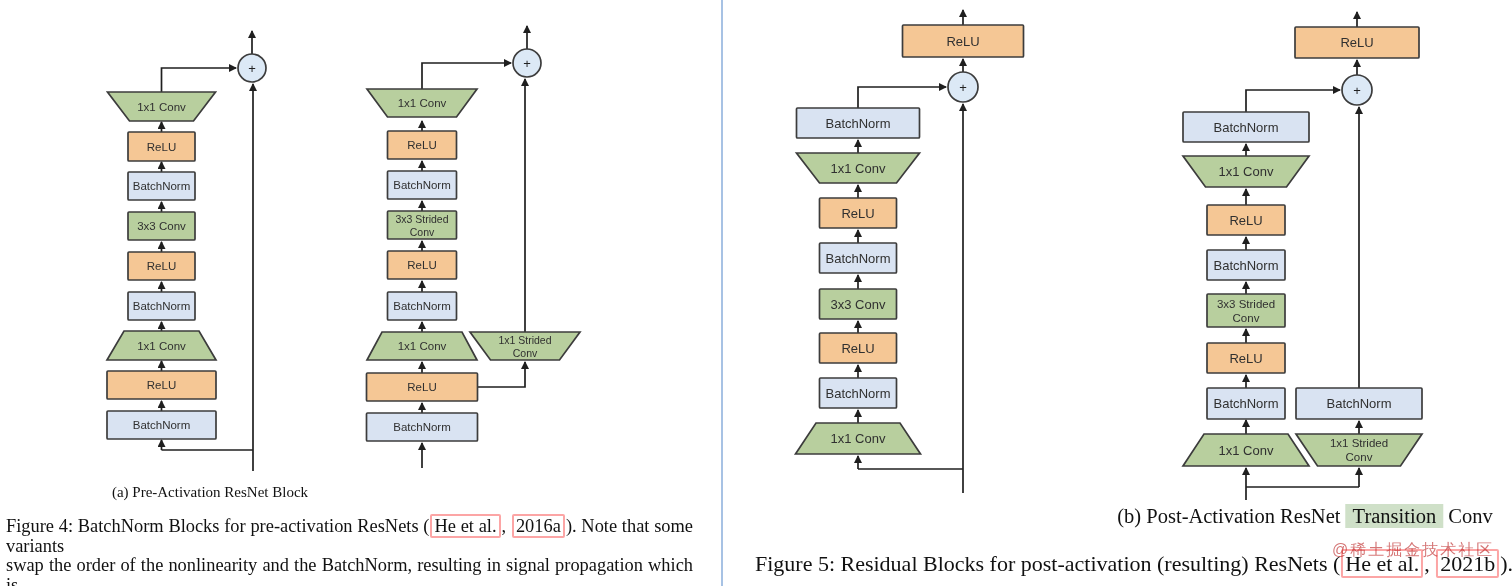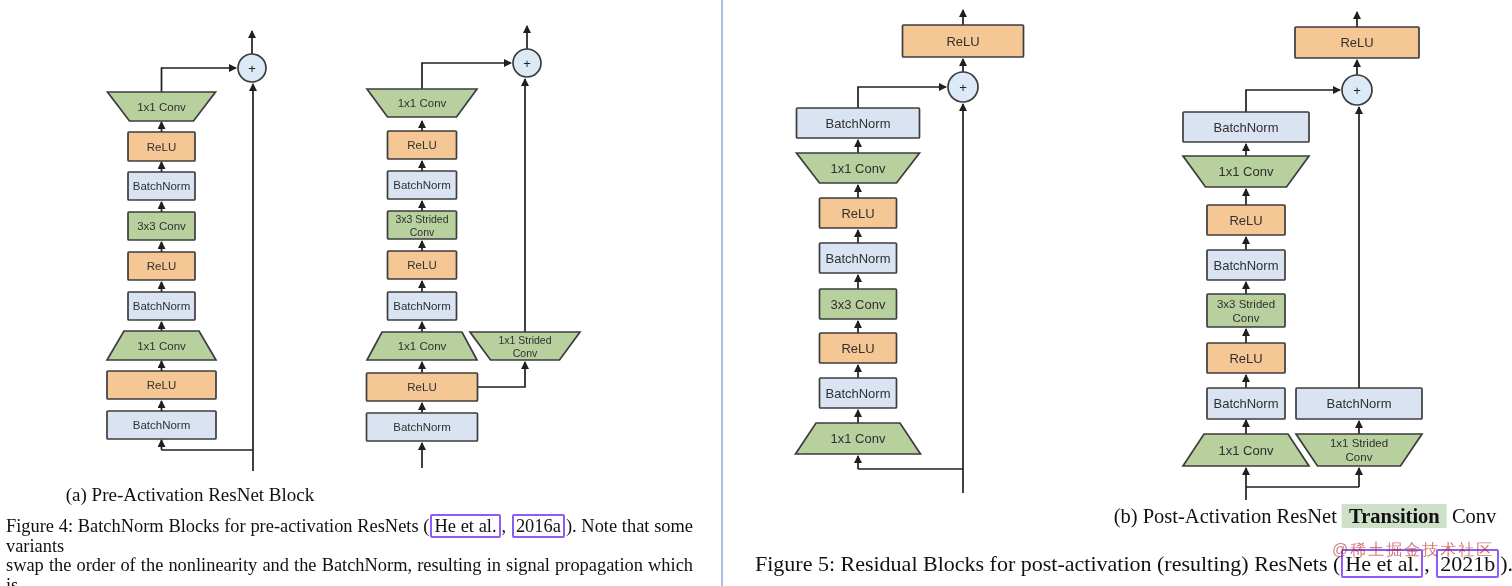--- a/index.html
+++ b/index.html
@@ -1,26 +1,26 @@
 <!DOCTYPE html>
 <html><head>
 <meta charset="utf-8">
 <style>
   html,body{margin:0;padding:0;background:#ffffff;}
   #page{position:relative;width:1512px;height:586px;background:#ffffff;overflow:hidden;
         font-family:"Liberation Serif", serif;color:#111;}
   #diagram-svg{position:absolute;left:0;top:0;width:1512px;height:586px;pointer-events:none;}
   .divider{position:absolute;top:0;height:586px;width:2px;background:#a7c2e4;}
   .cap{position:absolute;white-space:nowrap;transform:translateX(-50%);}
-  .cap4{font-size:19px;}
+  .cap4{font-size:15px;margin-left:20px;}
   .cap5{font-size:20.5px;}
   .fig4text{position:absolute;left:6px;top:517px;width:687px;font-size:18.4px;line-height:19.6px;}
   .jline{text-align:justify;text-align-last:justify;}
-  .citebox{border:2px solid #8b5cf6;border-radius:2px;padding:0 2px;margin:0 1px;}
-  .hl{background:#cfe0c8;border-radius:0;padding:1px 7px;font-weight:bold;}
+  .citebox{border:2px solid #fca5a5;border-radius:2px;padding:0 2px;margin:0 1px;}
+  .hl{background:#cfe0c8;border-radius:0;padding:1px 7px;}
   .fig5text{position:absolute;white-space:nowrap;transform:translateX(-50%);font-size:22px;}
   .watermark{position:absolute;font-family:"Liberation Sans", sans-serif;font-size:16px;
              color:#b91c1c;opacity:.6;letter-spacing:2px;white-space:nowrap;pointer-events:none;}
 </style>
 </head>
 <body>
 
 <div id="page">
 
   <svg id="diagram-svg" viewBox="0 0 1512 586" xmlns="http://www.w3.org/2000/svg">

